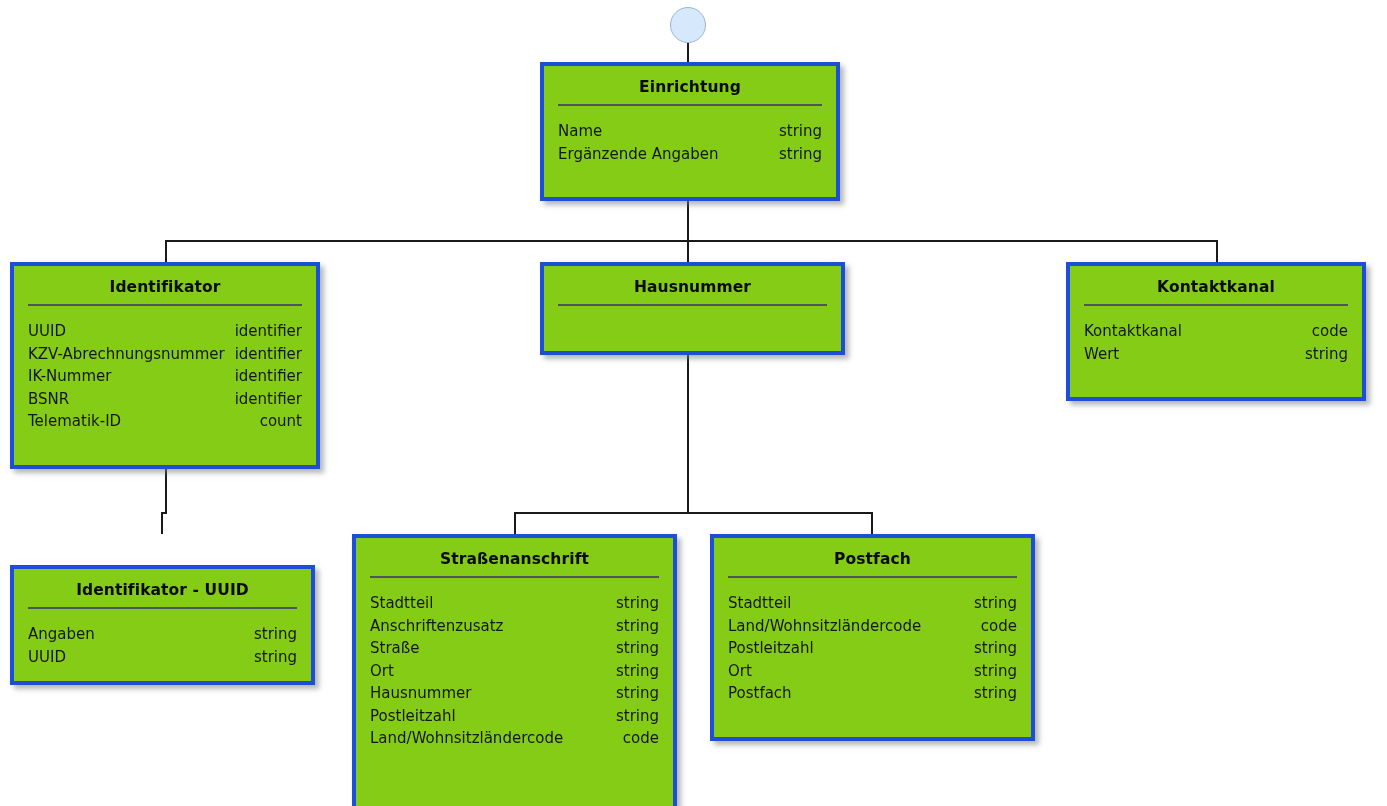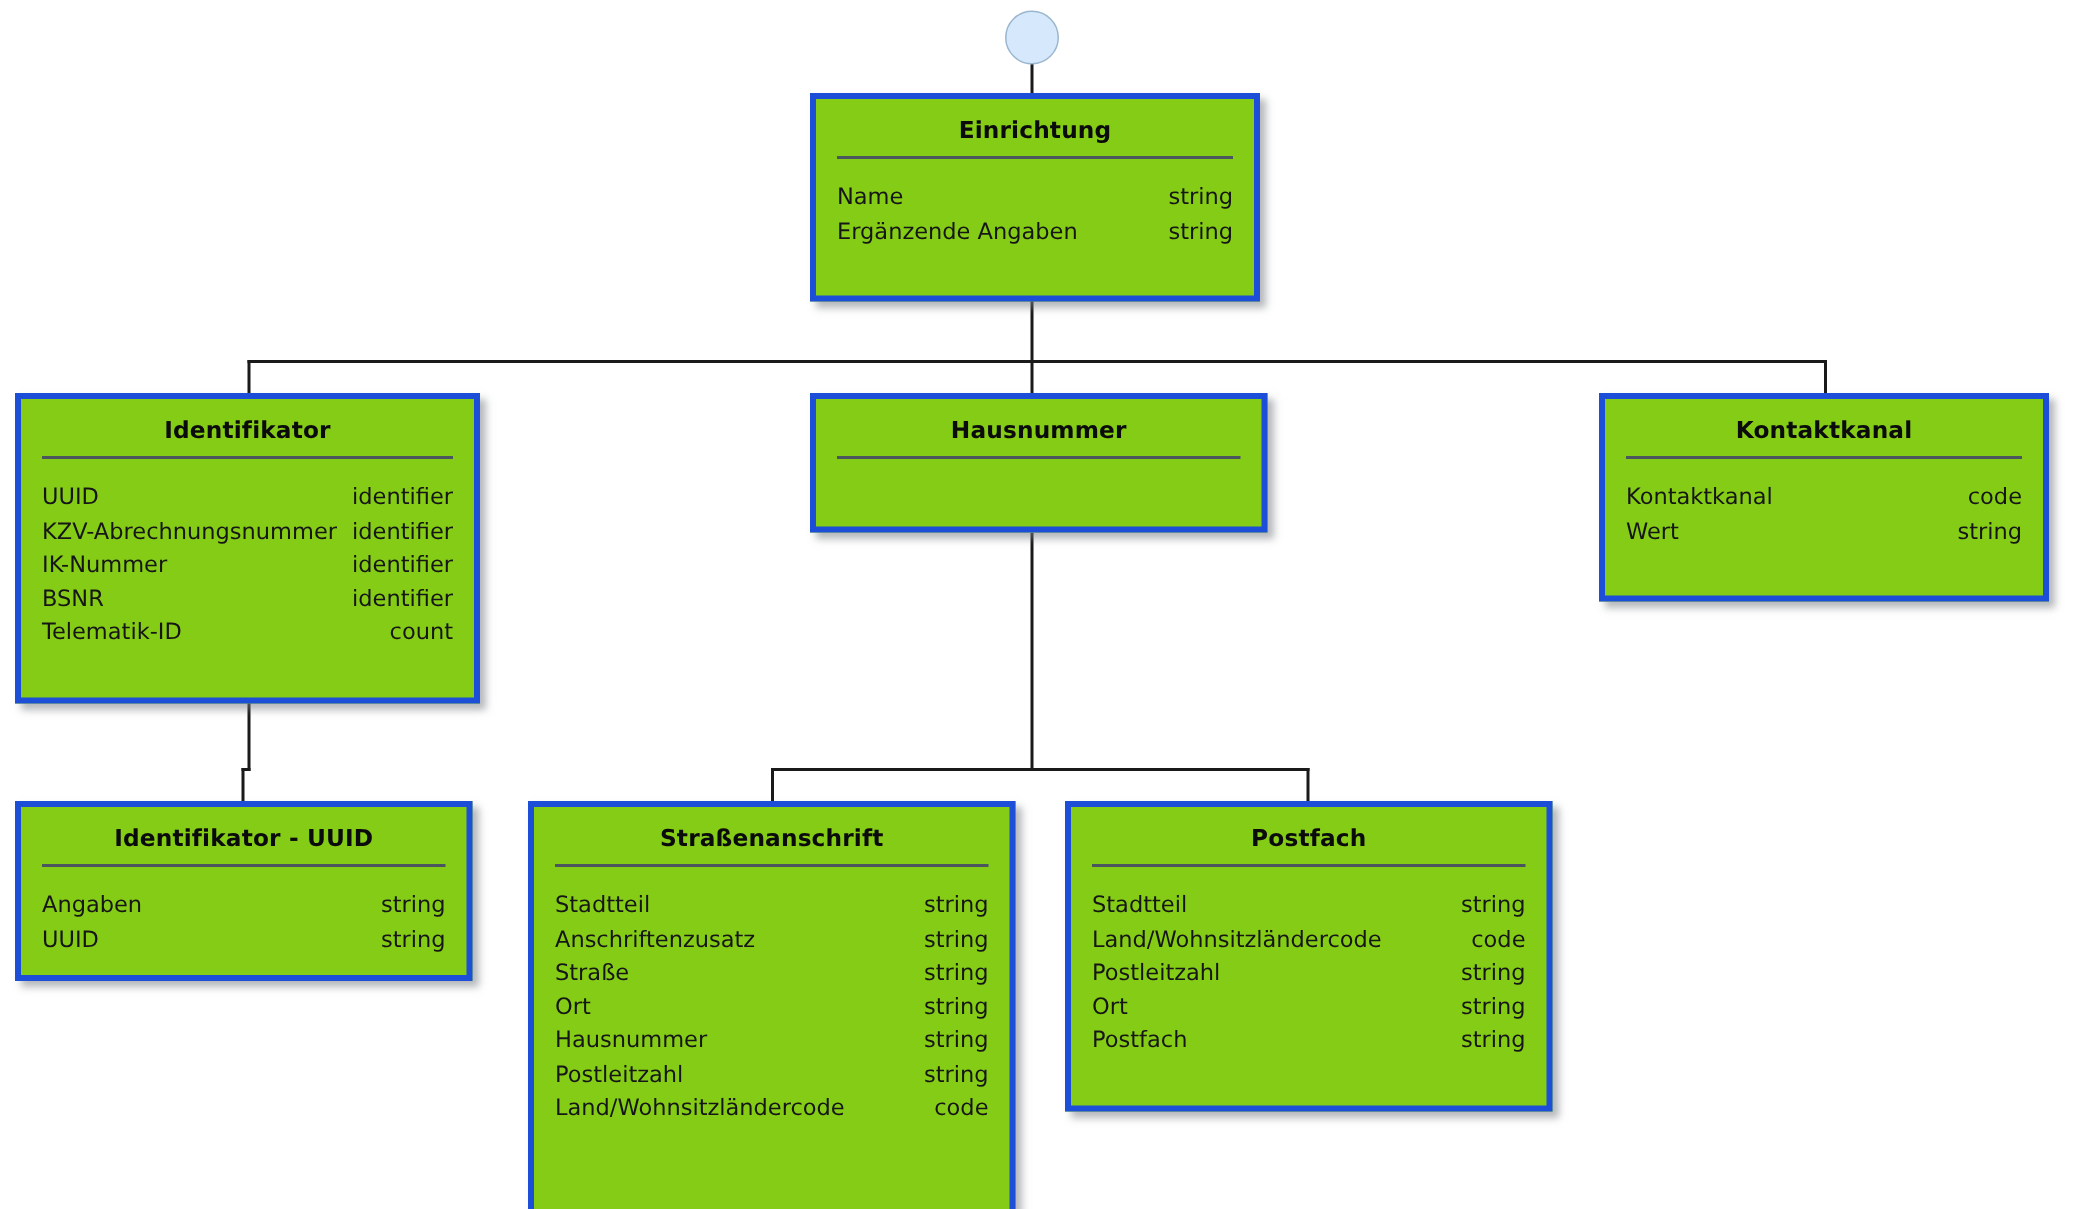--- a/index.html
+++ b/index.html
@@ -165,21 +165,21 @@
         <span class="aname">Kontaktkanal</span>
         <span class="atype">code</span>
       </div>
       <div class="attr">
         <span class="aname">Wert</span>
         <span class="atype">string</span>
       </div>
     </div>
   </div>
 
-  <div class="cls" style="left:10px; top:534px; width:305px; height:120px;">
+  <div class="cls" style="left:10px; top:565px; width:305px; height:120px;">
     <div class="cls-title">Identifikator - UUID</div>
     <div class="cls-rule"></div>
     <div class="attrs">
       <div class="attr">
         <span class="aname">Angaben</span>
         <span class="atype">string</span>
       </div>
       <div class="attr">
         <span class="aname">UUID</span>
         <span class="atype">string</span>

